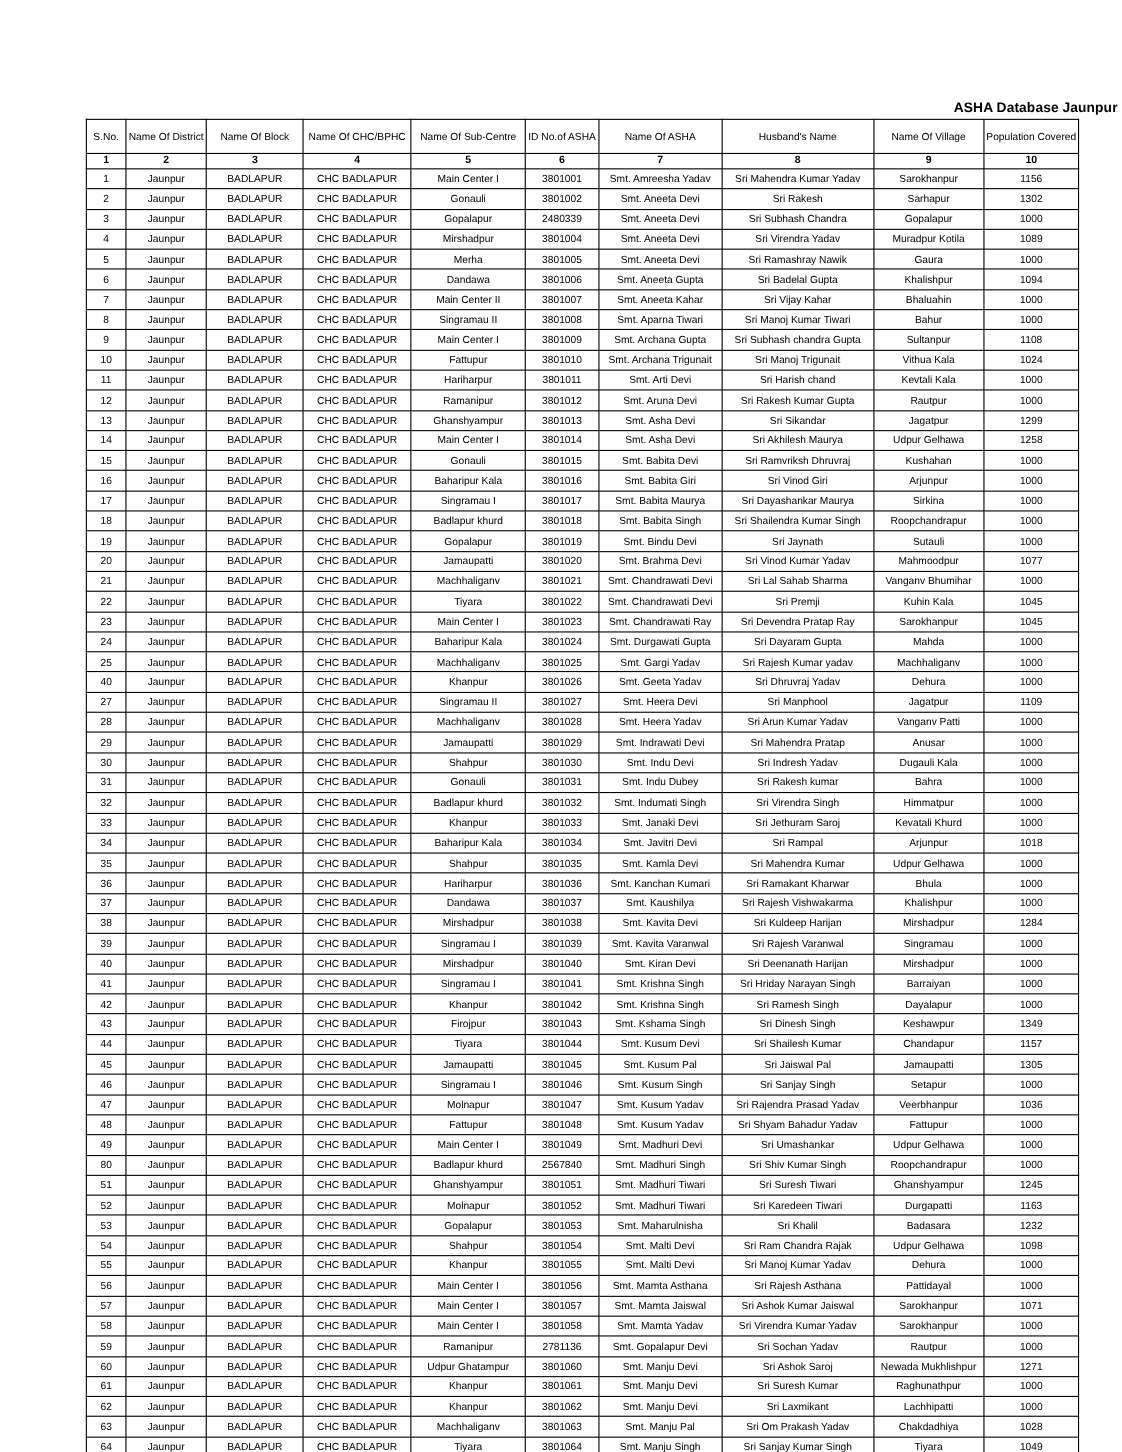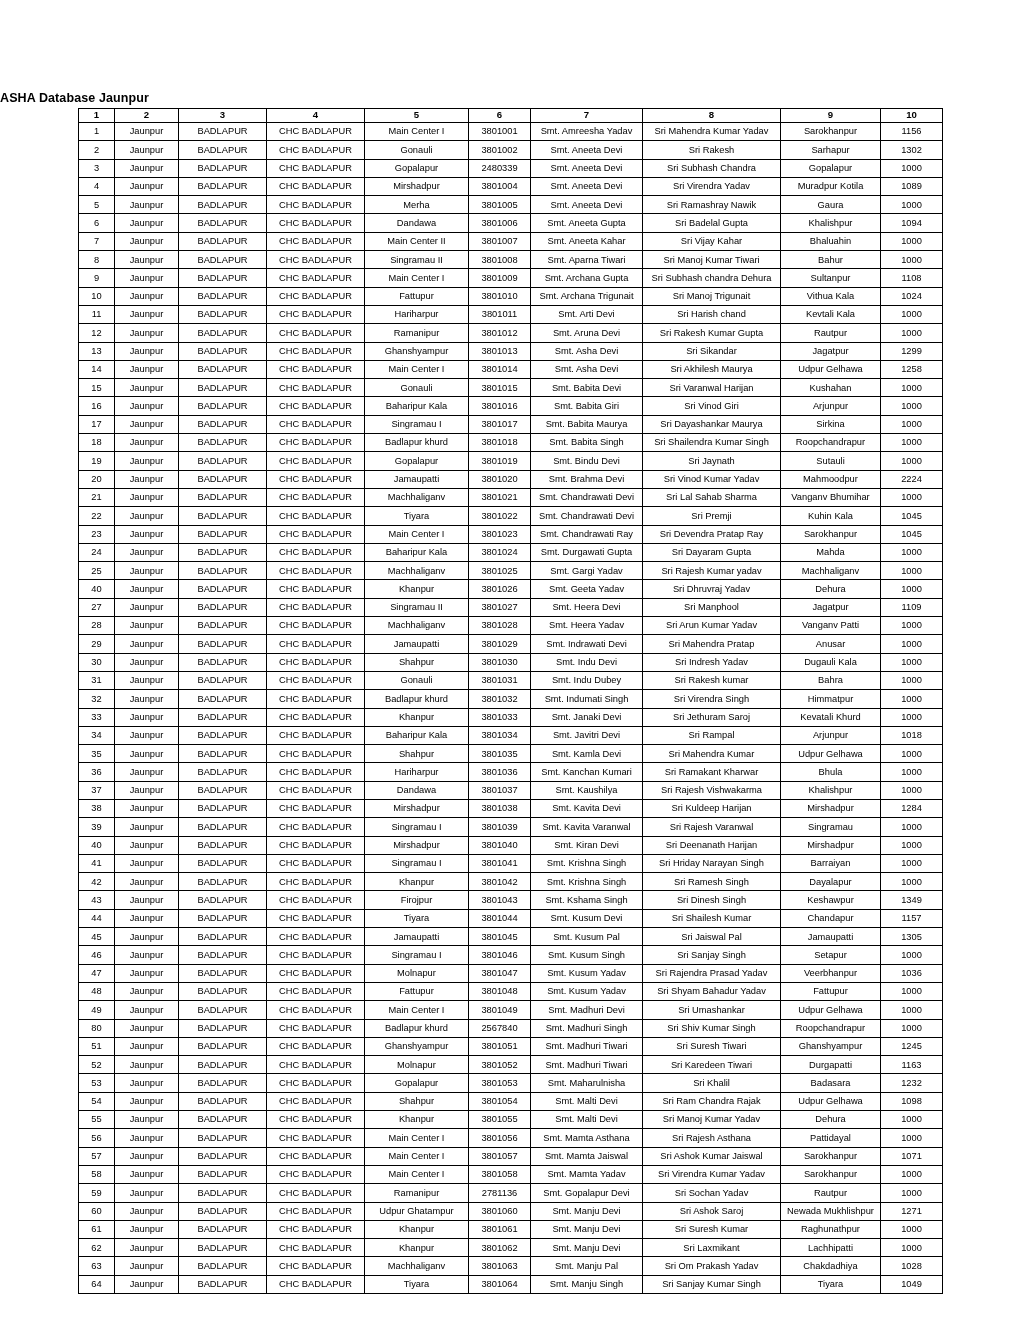--- a/index.html
+++ b/index.html
@@ -21,21 +21,21 @@
     left: 0;
     top: 0;
     width: 1020px;
     height: 1320px;
   }
   .doc-title {
     position: absolute;
     left: 0;
     top: 91px;
     width: 1016px;
-    text-align: left;
+    text-align: right;
     font-size: 12.5px;
     font-weight: bold;
     letter-spacing: 0.1px;
   }
   table.asha {
     position: absolute;
     left: 78px;
     top: 108px;
     border-collapse: collapse;
     table-layout: fixed;
@@ -96,20 +96,32 @@
         <col class="c4">
         <col class="c5">
       <col class="c6">
         <col class="c7">
         <col class="c8">
         <col class="c9">
         <col class="c10">
     </colgroup>
     <thead>
       <tr>
+        <th>S.No.</th>
+        <th>Name Of District</th>
+        <th>Name Of Block</th>
+        <th>Name Of CHC/BPHC</th>
+        <th>Name Of Sub-Centre</th>
+        <th>ID No.of ASHA</th>
+        <th>Name Of ASHA</th>
+        <th>Husband's Name</th>
+        <th>Name Of Village</th>
+        <th>Population Covered</th>
+      </tr>
+      <tr>
         <th class="numrow">1</th>
         <th class="numrow">2</th>
         <th class="numrow">3</th>
         <th class="numrow">4</th>
         <th class="numrow">5</th>
         <th class="numrow">6</th>
         <th class="numrow">7</th>
         <th class="numrow">8</th>
         <th class="numrow">9</th>
         <th class="numrow">10</th>
@@ -388,21 +400,21 @@
           <td>
             <span class="clip">Main Center I</span>
           </td>
           <td>
             <span class="clip">3801009</span>
           </td>
           <td>
             <span class="clip">Smt. Archana Gupta</span>
           </td>
           <td>
-            <span class="clip">Sri Subhash chandra Dehura</span>
+            <span class="clip">Sri Subhash chandra Gupta</span>
           </td>
           <td>
             <span class="clip">Sultanpur</span>
           </td>
           <td>
             <span class="clip">1108</span>
           </td>
         </tr>
         <tr>
           <td>
@@ -580,21 +592,21 @@
           <td>
             <span class="clip">Gonauli</span>
           </td>
           <td>
             <span class="clip">3801015</span>
           </td>
           <td>
             <span class="clip">Smt. Babita Devi</span>
           </td>
           <td>
-            <span class="clip">Sri Varanwal Harijan</span>
+            <span class="clip">Sri Ramvriksh Dhruvraj</span>
           </td>
           <td>
             <span class="clip">Kushahan</span>
           </td>
           <td>
             <span class="clip">1000</span>
           </td>
         </tr>
         <tr>
           <td>
@@ -746,21 +758,21 @@
           <td>
             <span class="clip">Smt. Brahma Devi</span>
           </td>
           <td>
             <span class="clip">Sri Vinod Kumar Yadav</span>
           </td>
           <td>
             <span class="clip">Mahmoodpur</span>
           </td>
           <td>
-            <span class="clip">2224</span>
+            <span class="clip">1077</span>
           </td>
         </tr>
         <tr>
           <td>
             <span class="clip">21</span>
           </td>
           <td>
             <span class="clip">Jaunpur</span>
           </td>
           <td>

